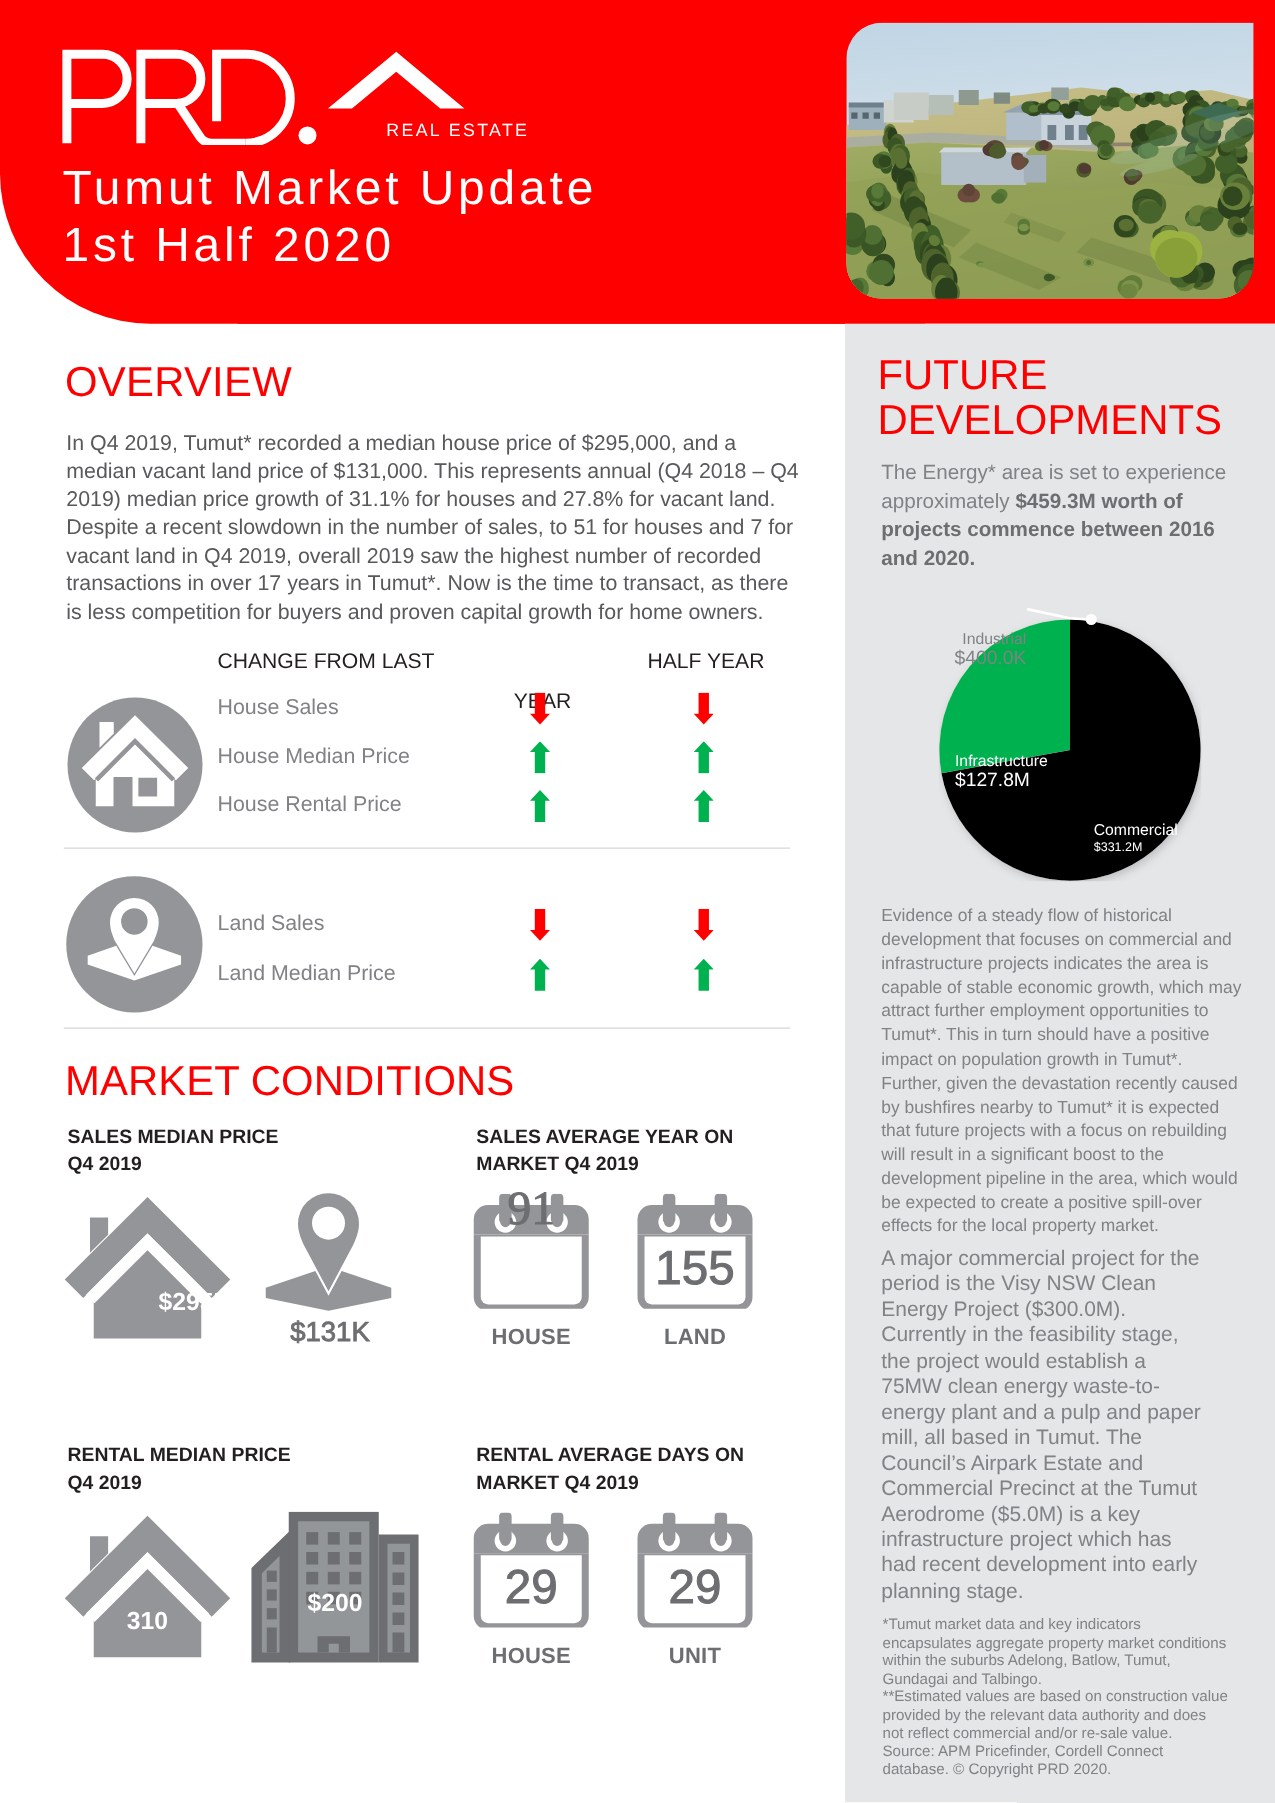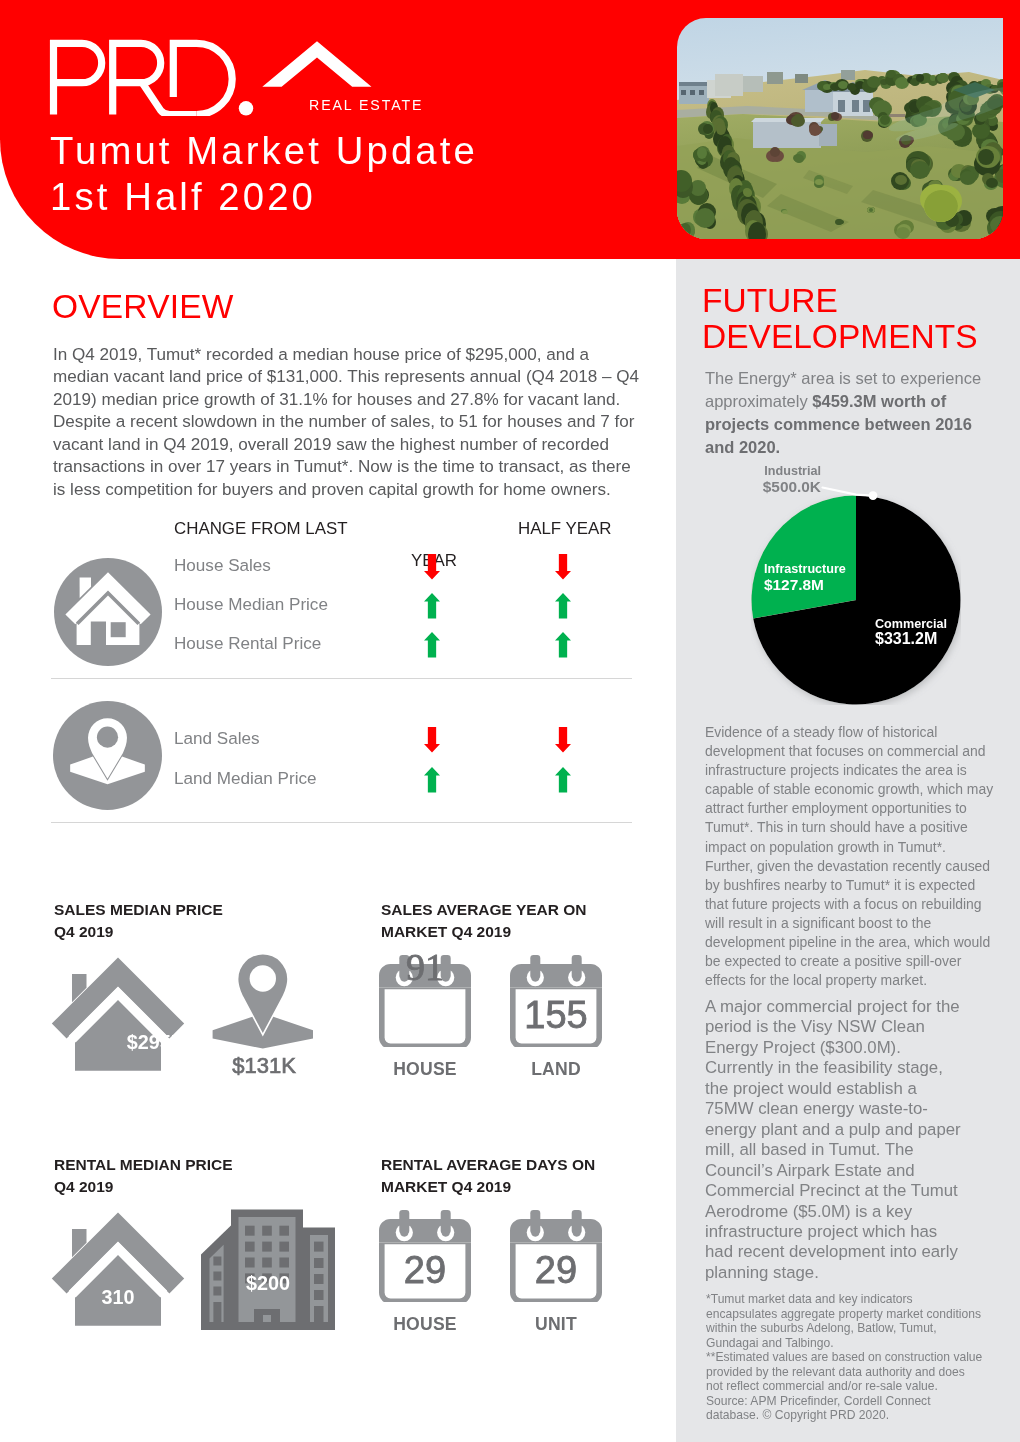--- a/index.html
+++ b/index.html
@@ -41,21 +41,21 @@
 
   
   .fut-head { position:absolute; left:702px; color:#ff0000; font-size:33.5px; line-height:36px; font-weight:400; white-space:nowrap; }
   .fut-intro { position:absolute; left:705px; top:367px; width:290px; color:#808285; font-size:16.5px; line-height:23px; }
   .fut-intro b { color:#6d6e71; }
   .fut-body { position:absolute; left:705px; width:290px; color:#808285; font-size:13.95px; line-height:19.1px; }
   .fut-body2 { position:absolute; left:705px; width:261px; color:#808285; font-size:16.8px; line-height:20.46px; }
   .fut-foot { position:absolute; left:706px; width:310px; color:#808285; font-size:12.1px; line-height:14.55px; white-space:pre; }
 
   .pie { position:absolute; }
-  .pie-label { position:absolute; font-weight:bold; font-size:12.6px; line-height:15.3px; white-space:nowrap; }
+  .pie-label { position:absolute; font-weight:normal; font-size:12.6px; line-height:15.3px; white-space:nowrap;margin-top:40px; }
 </style>
 </head>
 <body>
 
 <div id="page">
 
   <div class="header-red"></div>
   <div class="header-white-l"></div>
   <div class="header-red-round"></div>
 
@@ -550,20 +550,21 @@
   <div class="row-label" style="left:174px; top:730px;">Land Sales</div>
   <div class="row-label" style="left:174px; top:770px;">Land Median Price</div>
 
   <div class="arrow down" style="left:424px; top:727px;"></div>
   <div class="arrow down" style="left:555px; top:727px;"></div>
   <div class="arrow up" style="left:424px; top:767px;"></div>
   <div class="arrow up" style="left:555px; top:767px;"></div>
 
   <div class="hr" style="left:51px; top:822px; width:581px;"></div>
 
+  <div class="sec-head" style="left:52px; top:849px; font-size:33.5px; letter-spacing:0.05px;">MARKET CONDITIONS</div>
 
   <div class="mc-title" style="left:54px; top:899px;">SALES MEDIAN PRICE</div>
   <div class="mc-title" style="left:54px; top:921px;">Q4 2019</div>
   <div class="mc-title" style="left:381px; top:899px;">SALES AVERAGE YEAR ON</div>
   <div class="mc-title" style="left:381px; top:921px;">MARKET Q4 2019</div>
 
   <div class="ico" style="left:51px; top:956px; width:134px; height:120px;">
     <svg width="134" height="120" viewBox="0 0 134 120" xmlns="http://www.w3.org/2000/svg" aria-hidden="true">
       <g fill="#939598">
         <path d="M21 18 L35.5 18 L35.5 31.7 L21 46.2 Z"></path>
@@ -724,23 +725,23 @@
       </defs>
       <g filter="url(#pieshadow)">
         <path d="M105 105 L105 0.5 A 104.5 104.5 0 1 1 2.15 123.51 Z" fill="#000000"></path>
         <path d="M105 105 L105 0.5 A 104.5 104.5 0 0 0 2.15 123.51 Z" fill="#00b14f"></path>
       </g>
     </svg>
   </div>
   <div class="pie-label" style="left:764px; top:562px; color:#ffffff;">Infrastructure</div>
   <div class="pie-label" style="left:764px; top:577px; color:#ffffff; font-size:15.4px;">$127.8M</div>
   <div class="pie-label" style="left:875px; top:617px; color:#ffffff;">Commercial</div>
-  <div class="pie-label" style="left:875px; top:631px; color:#ffffff; font-size:16px;">$331.2M</div>
+  <div class="pie-label" style="left:875px; top:631px; color:#ffffff; font-size:10px;">$331.2M</div>
   <div class="pie-label" style="left:730px; top:464px; color:#808285; width:91px; text-align:right;">Industrial</div>
-  <div class="pie-label" style="left:727px; top:479px; color:#808285; width:94px; text-align:right; font-size:15.4px;">$500.0K</div>
+  <div class="pie-label" style="left:727px; top:479px; color:#808285; width:94px; text-align:right; font-size:15.4px;">$400.0K</div>
   <svg class="leader" style="position:absolute; left:821px; top:482px; width:60px; height:22px;" width="60" height="22" viewBox="0 0 60 22" xmlns="http://www.w3.org/2000/svg" aria-hidden="true">
     <path d="M1.5 5.5 L35 12.6 L51 13.6" stroke="#ffffff" stroke-width="2.2" fill="none" stroke-linecap="round"></path>
     <circle cx="52" cy="13.6" r="4.4" fill="#ffffff"></circle>
   </svg>
 
   <div class="fut-body" style="top:723px;">Evidence of a steady flow of historical development that focuses on commercial and infrastructure projects indicates the area is capable of stable economic growth, which may attract further employment opportunities to Tumut*. This in turn should have a positive impact on population growth in Tumut*. Further, given the devastation recently caused by bushfires nearby to Tumut* it is expected that future projects with a focus on rebuilding will result in a significant boost to the development pipeline in the area, which would be expected to create a positive spill-over effects for the local property market.</div>
   <div class="fut-body2" style="top:997px;">A major commercial project for the period is the Visy NSW Clean Energy Project ($300.0M). Currently in the feasibility stage, the project would establish a 75MW clean energy waste-to-energy plant and a pulp and paper mill, all based in Tumut. The Council’s Airpark Estate and Commercial Precinct at the Tumut Aerodrome ($5.0M) is a key infrastructure project which has had recent development into early planning stage.</div>
   <div class="fut-foot" style="top:1292px;">*Tumut market data and key indicators
 encapsulates aggregate property market conditions
 within the suburbs Adelong, Batlow, Tumut,

